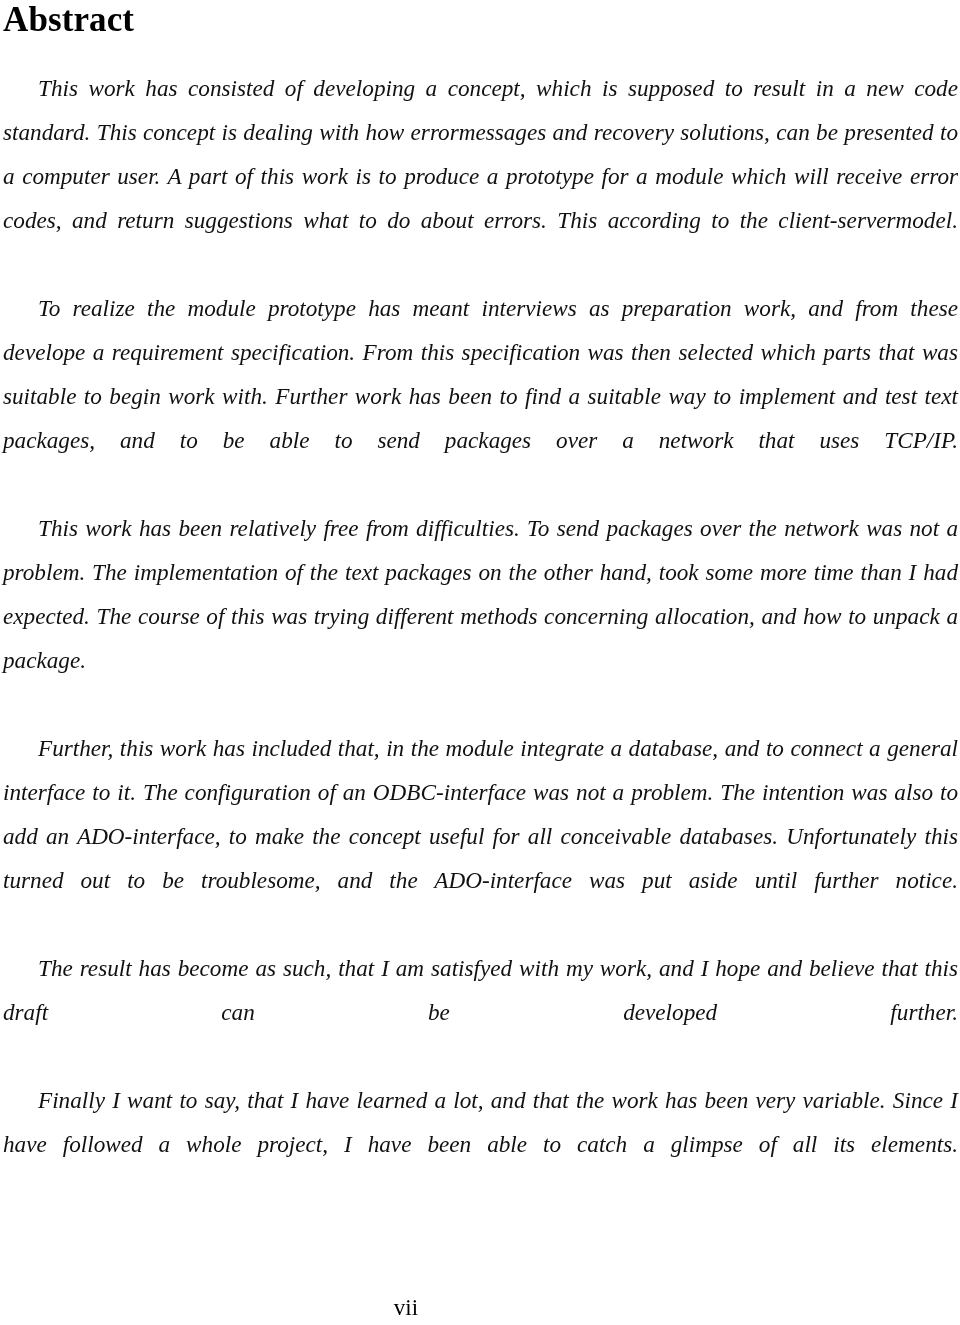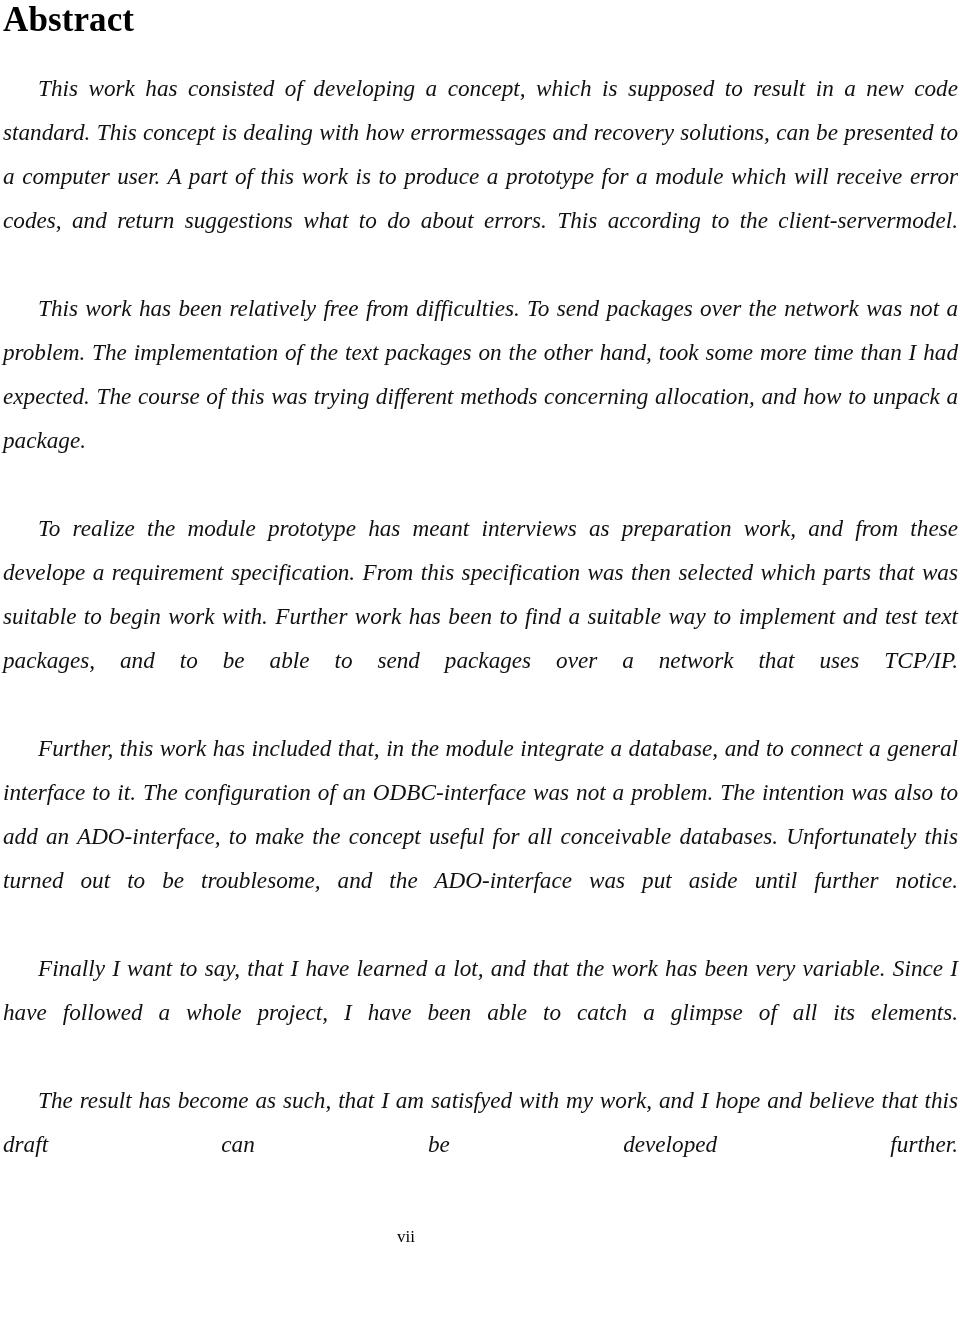--- a/index.html
+++ b/index.html
@@ -65,43 +65,43 @@
   
   p.para:after {
     content: "";
     display: inline-block;
     width: 100%;
   }
 
   .page-number {
     position: absolute;
     left: 0;
-    top: 1222px;
+    top: 1293px;
     width: 812px;
     text-align: center;
-    font-size: 17px;
+    font-size: 23px;
     line-height: 30px;
     color: #000000;
   }
 </style>
 </head>
 <body>
 
 <div class="page">
 
   <div class="content">
 
     <h1 class="doc-heading">Abstract</h1>
 
     <div class="body-block">
       <p class="para">This work has consisted of developing a concept, which is supposed to result in a new code standard. This concept is dealing with how errormessages and recovery solutions, can be presented to a computer user. A part of this work is to produce a prototype for a module which will receive error codes, and return suggestions what to do about errors. This according to the client-servermodel.</p>
+      <p class="para">To realize the module prototype has meant interviews as preparation work, and from these develope a requirement specification. From this specification was then selected which parts that was suitable to begin work with. Further work has been to find a suitable way to implement and test text packages, and to be able to send packages over a network that uses TCP/IP.</p>
       <p class="para">This work has been relatively free from difficulties. To send packages over the network was not a problem. The implementation of the text packages on the other hand, took some more time than I had expected. The course of this was trying different methods concerning allocation, and how to unpack a package.</p>
-      <p class="para">To realize the module prototype has meant interviews as preparation work, and from these develope a requirement specification. From this specification was then selected which parts that was suitable to begin work with. Further work has been to find a suitable way to implement and test text packages, and to be able to send packages over a network that uses TCP/IP.</p>
       <p class="para">Further, this work has included that, in the module integrate a database, and to connect a general interface to it. The configuration of an ODBC-interface was not a problem. The intention was also to add an ADO-interface, to make the concept useful for all conceivable databases. Unfortunately this turned out to be troublesome, and the ADO-interface was put aside until further notice.</p>
+      <p class="para">The result has become as such, that I am satisfyed with my work, and I hope and believe that this draft can be developed further.</p>
       <p class="para">Finally I want to say, that I have learned a lot, and that the work has been very variable. Since I have followed a whole project, I have been able to catch a glimpse of all its elements.</p>
-      <p class="para">The result has become as such, that I am satisfyed with my work, and I hope and believe that this draft can be developed further.</p>
     </div>
 
   </div>
 
   <div class="page-number">vii</div>
 
 </div>
 
 </body></html>

